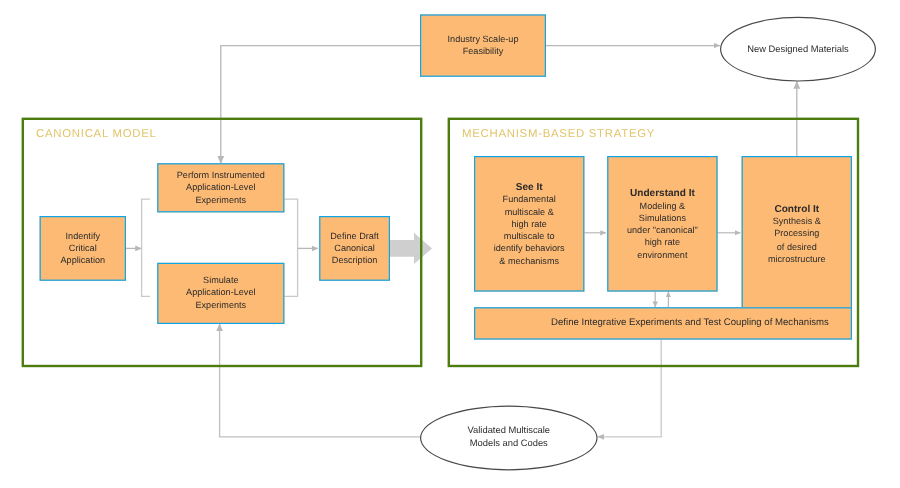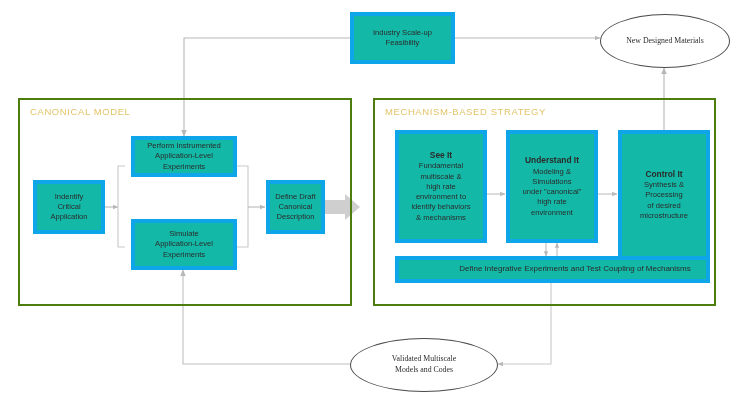--- a/index.html
+++ b/index.html
@@ -35,22 +35,22 @@
     top: 6px;
     left: 10px;
     font-size: 9.5px;
     letter-spacing: 0.6px;
     color: #e2c469;
     font-family: "Liberation Sans", sans-serif;
     white-space: nowrap;
   }
   .node {
     position: absolute;
-    border: 4px solid #0ea5e9;
-    background: #14b8a6;
+    border: 1px solid #0ea5e9;
+    background: #fdba74;
     box-sizing: border-box;
     display: flex;
     align-items: center;
     justify-content: center;
     text-align: center;
     color: #2b2b2b;
     font-size: 7.6px;
     line-height: 1.35;
     font-family: "Liberation Sans", sans-serif;
     padding: 2px 3px;
@@ -67,21 +67,21 @@
     border-radius: 50%;
     background: #ffffff;
     box-sizing: border-box;
     display: flex;
     align-items: center;
     justify-content: center;
     text-align: center;
     color: #2b2b2b;
     font-size: 7.8px;
     line-height: 1.35;
-    font-family: Liberation Serif, serif;
+    font-family: Liberation Sans, sans-serif;
   }
   .wide-node {
     font-size: 8px;
     padding-left: 48px;
   }
 </style>
 </head>
 <body>
 
 <div id="canvas">
@@ -173,21 +173,21 @@
   <div class="panel" style="left:373px; top:98px; width:343px; height:208px;">
     <div class="panel-title">MECHANISM-BASED STRATEGY</div>
   </div>
 
   <div class="node" style="left:395px; top:130px; width:92px; height:113px;">
     <div class="txt">
       <strong>See It</strong>
       <span>Fundamental</span><br>
       <span>multiscale &amp;</span><br>
       <span>high rate</span><br>
-      <span>environment to</span><br>
+      <span>multiscale to</span><br>
       <span>identify behaviors</span><br>
       <span>&amp; mechanisms</span>
     </div>
   </div>
 
   <div class="node" style="left:506px; top:130px; width:92px; height:113px;">
     <div class="txt">
       <strong>Understand It</strong>
       <span>Modeling &amp;</span><br>
       <span>Simulations</span><br>

